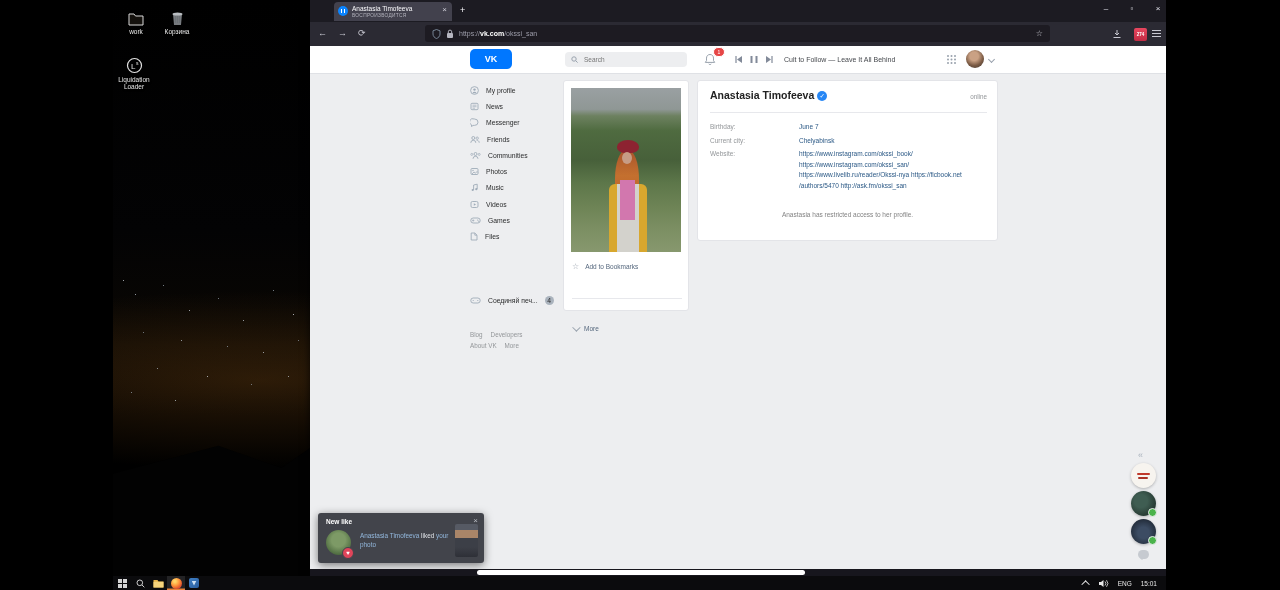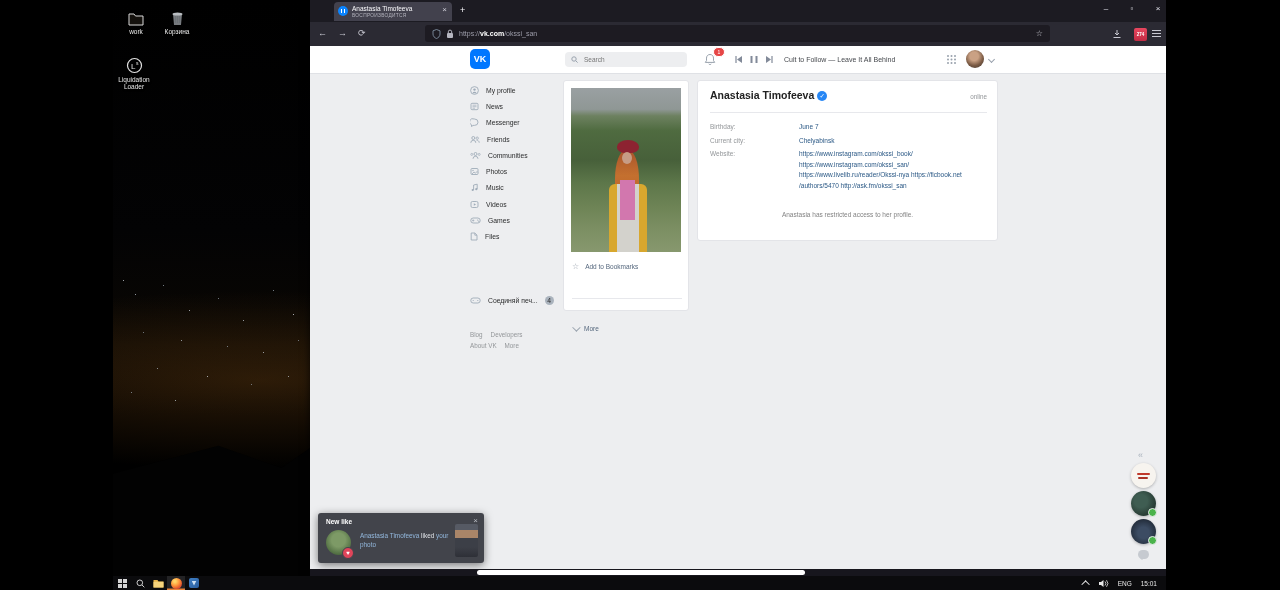--- a/index.html
+++ b/index.html
@@ -34,21 +34,21 @@
   #toolbar{left:0;top:22px;width:100%;height:24px;background:#2b2a33;}
   .navic{top:6px;color:#c9c9d2;font-size:9px;}
   #urlfield{left:115px;top:3px;width:625px;height:17px;background:#1d1b22;border-radius:3px;display:flex;align-items:center;}
   #urlfield .txt{font-size:7px;color:#9d9daa;white-space:nowrap;}
   #urlfield .dom{color:#fff;font-weight:bold;}
   #urlfield .star{margin-left:auto;margin-right:7px;color:#c9c9d2;font-size:8px;}
   #extbadge{right:19px;top:6px;width:13px;height:13px;background:linear-gradient(180deg,#e8475f,#c22b44);border-radius:2px;color:#fff;font-size:4.5px;font-weight:bold;display:flex;align-items:center;justify-content:center;}
   
   #viewport{left:0;top:46px;width:856px;height:523px;background:#edeef0;overflow:hidden;}
   #vkhead{left:0;top:0;width:100%;height:27px;background:#fff;box-shadow:0 1px 0 #dfe1e5;}
-  #vklogo{left:160px;top:3px;width:20px;height:20px;background:#07f;border-radius:5px;color:#fff;font-weight:bold;font-size:9px;display:flex;align-items:center;justify-content:center;}
+  #vklogo{left:160px;top:3px;width:42px;height:20px;background:#07f;border-radius:5px;color:#fff;font-weight:bold;font-size:9px;display:flex;align-items:center;justify-content:center;}
   #vksearch{left:255px;top:6px;width:122px;height:15px;background:#edeef0;border-radius:4px;display:flex;align-items:center;}
   #vksearch input{background:transparent;border:0;outline:0;font-size:6.5px;color:#777;width:90px;font-family:"Liberation Sans",sans-serif;}
   .hdico{color:#99a2ad;}
   #bellbadge{left:403px;top:1px;min-width:8px;height:8px;background:#e64646;border:1.5px solid #fff;border-radius:6px;color:#fff;font-size:5px;text-align:center;line-height:8px;padding:0 1px;}
   #track{left:474px;top:10px;font-size:7px;color:#45484d;}
   #grid9{left:637px;top:9px;width:2px;height:2px;background:#99a2ad;border-radius:50%;
     box-shadow:3.5px 0 #99a2ad,7px 0 #99a2ad,0 3.5px #99a2ad,3.5px 3.5px #99a2ad,7px 3.5px #99a2ad,0 7px #99a2ad,3.5px 7px #99a2ad,7px 7px #99a2ad;}
   #hdavatar{left:656px;top:4px;width:18px;height:18px;border-radius:50%;background:radial-gradient(circle at 45% 35%,#caa184 28%,#7a5a44 60%,#3c3430 100%);}
   #hdchev{left:679px;top:11px;width:4px;height:4px;border-right:1px solid #99a2ad;border-bottom:1px solid #99a2ad;transform:rotate(45deg);}
   

